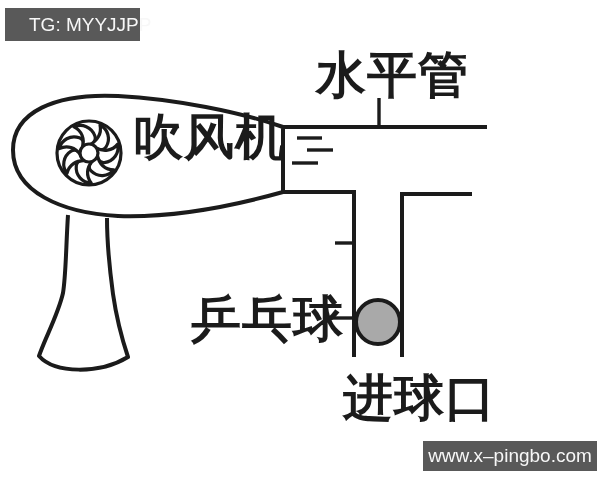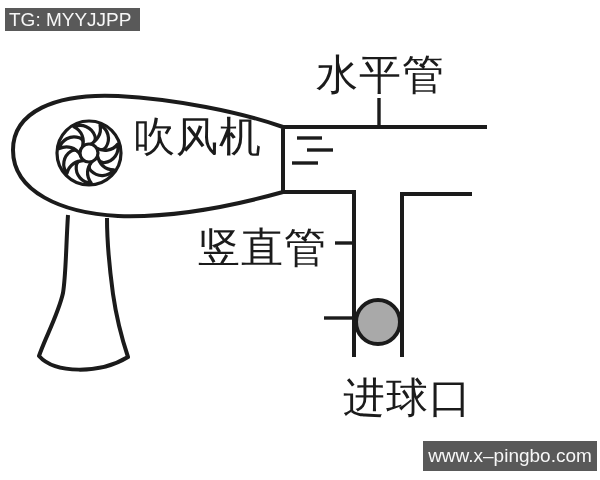--- a/index.html
+++ b/index.html
@@ -38,41 +38,42 @@
   }
   .thin { stroke-width: 3.4; }
   .fanline { stroke-width: 3.2; }
   .ball {
     fill: var(--ball-fill);
     stroke: var(--line);
     stroke-width: 4;
   }
   .cjk-label {
     position: absolute;
-    font-size: 42px;
+    font-size: 50px;
     line-height: 42px;
     letter-spacing: 1px;
     color: var(--line);
     white-space: nowrap;
     font-family: "Liberation Serif", "DejaVu Serif", serif;
+    font-weight: bold;
   }
   .badge {
     position: absolute;
     display: flex;
     align-items: center;
     background: var(--badge-bg);
     color: var(--badge-text);
     font-family: "Liberation Sans", "DejaVu Sans", sans-serif;
     font-size: 19px;
     white-space: nowrap;
   }
   .badge-tl {
     left: 5px; top: 8px;
-    width: 135px; height: 23px;
-    padding-left: 4px;
+    width: 135px; height: 33px;
+    padding-left: 24px;
   }
   .badge-br {
     left: 423px; top: 441px;
     width: 174px; height: 30px;
     justify-content: center;
     text-align: center;
   }
 </style>
 </head>
 <body>
@@ -123,22 +124,22 @@
     <path class="wire thin" d="M324,318 H354"></path>
 
     <circle class="ball" cx="378" cy="322" r="22"></circle>
   </svg>
 
   <div class="cjk-label" style="left:133px; top:116px;">吹风机</div>
 
   <div class="cjk-label" style="left:316px; top:54px;">水平管</div>
 
 
-  <div class="cjk-label" style="left:198px; top:227px;">竖直管</div>
 
+  <div class="cjk-label" style="left:191px; top:298px;">乒乓球</div>
 
   <div class="cjk-label" style="left:315px; top:377px;margin-left:28px;">进球口</div>
 
   <div class="badge badge-tl">TG: MYYJJPP</div>
 
   <div class="badge badge-br">www.x–pingbo.com</div>
 
 </div>
 
 </body></html>

